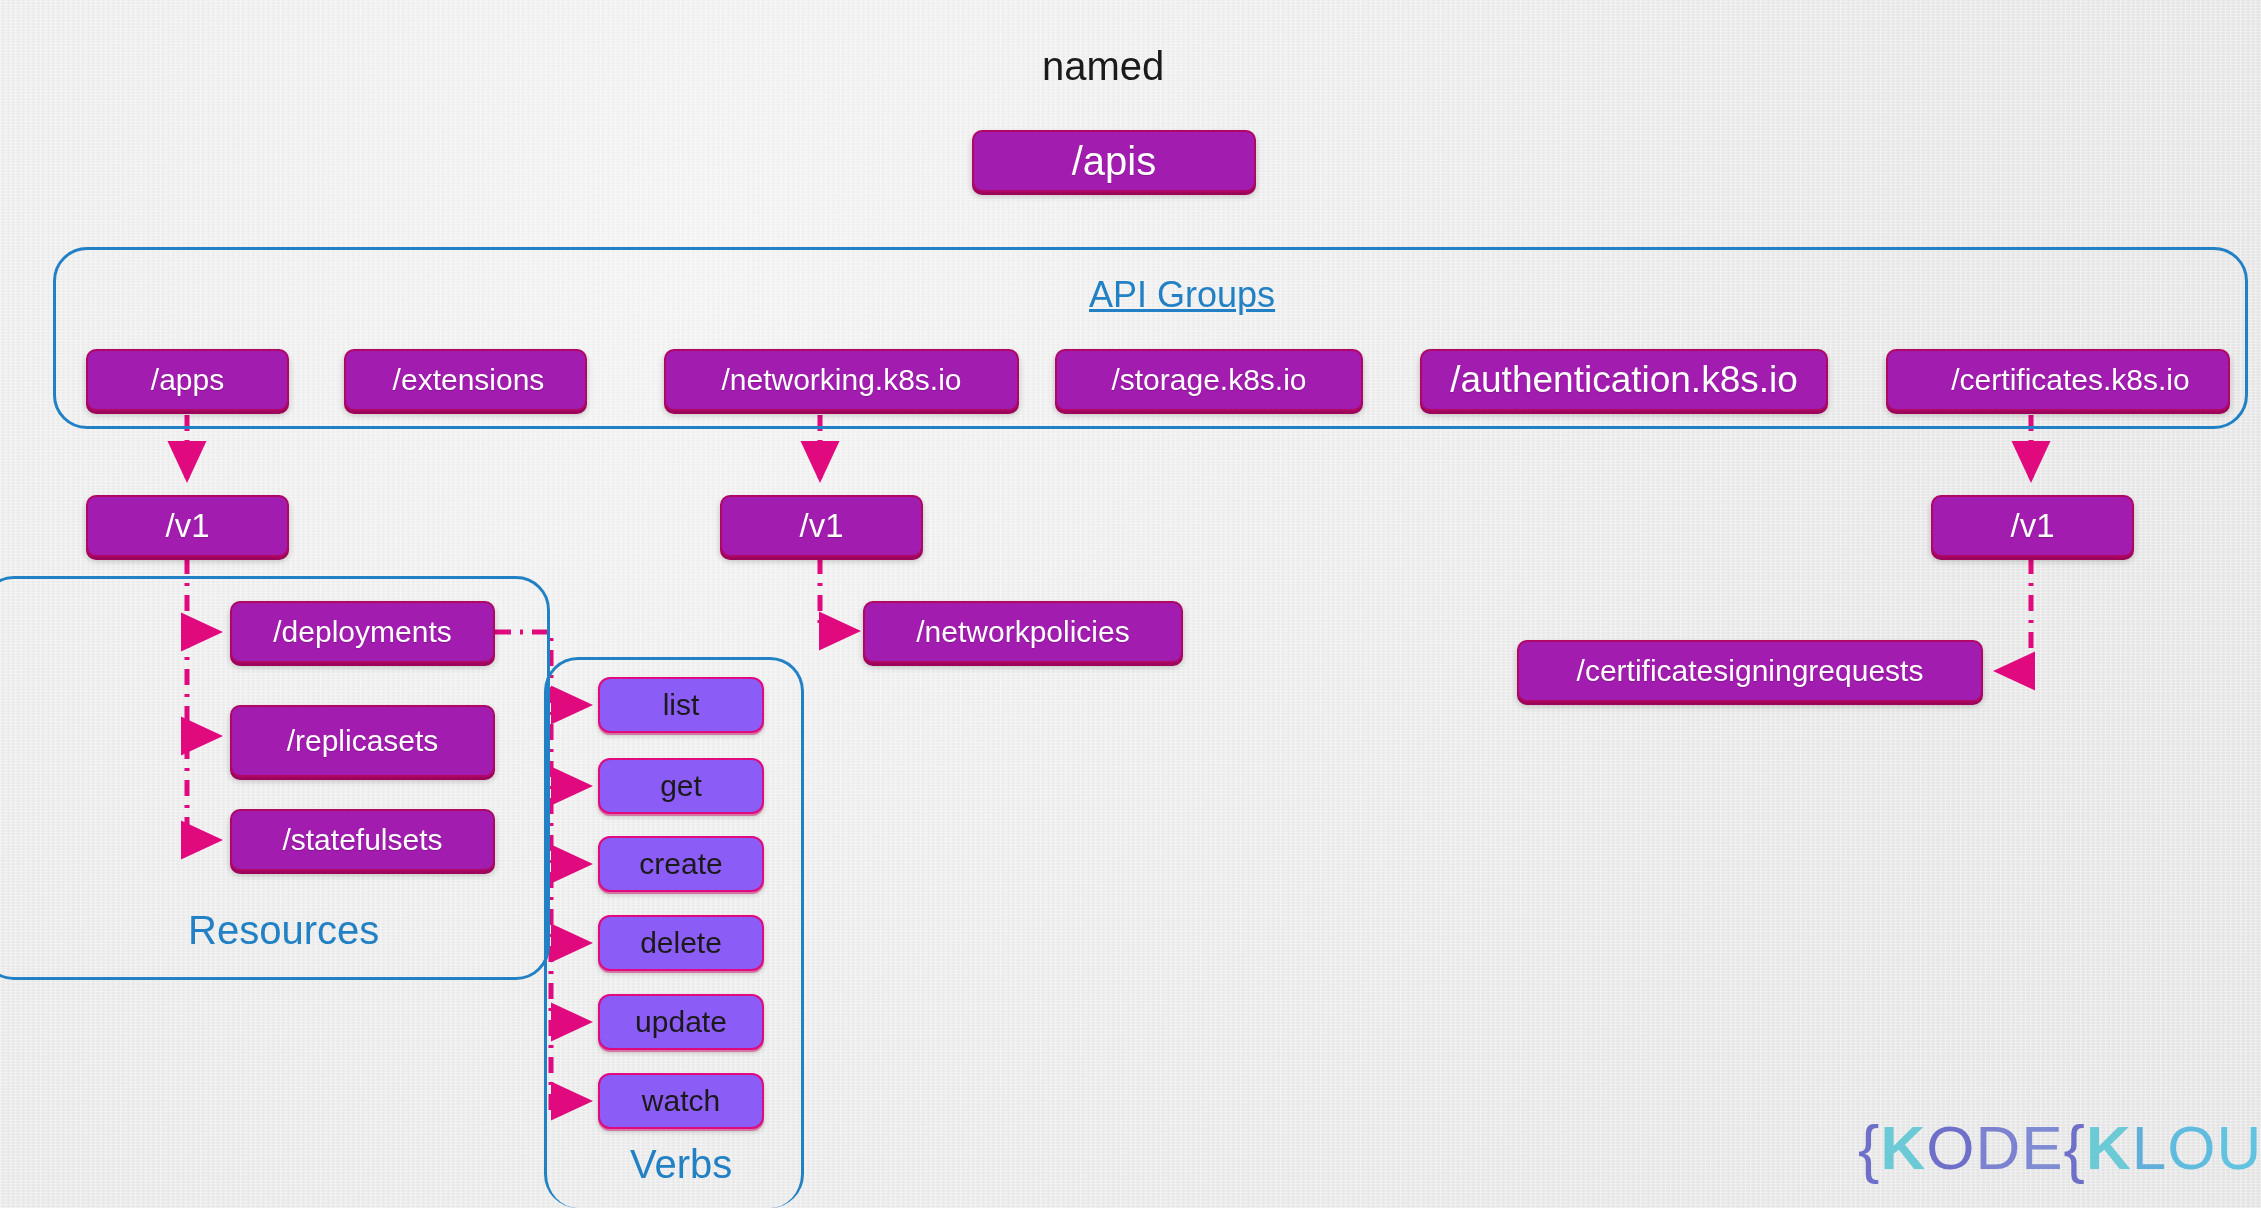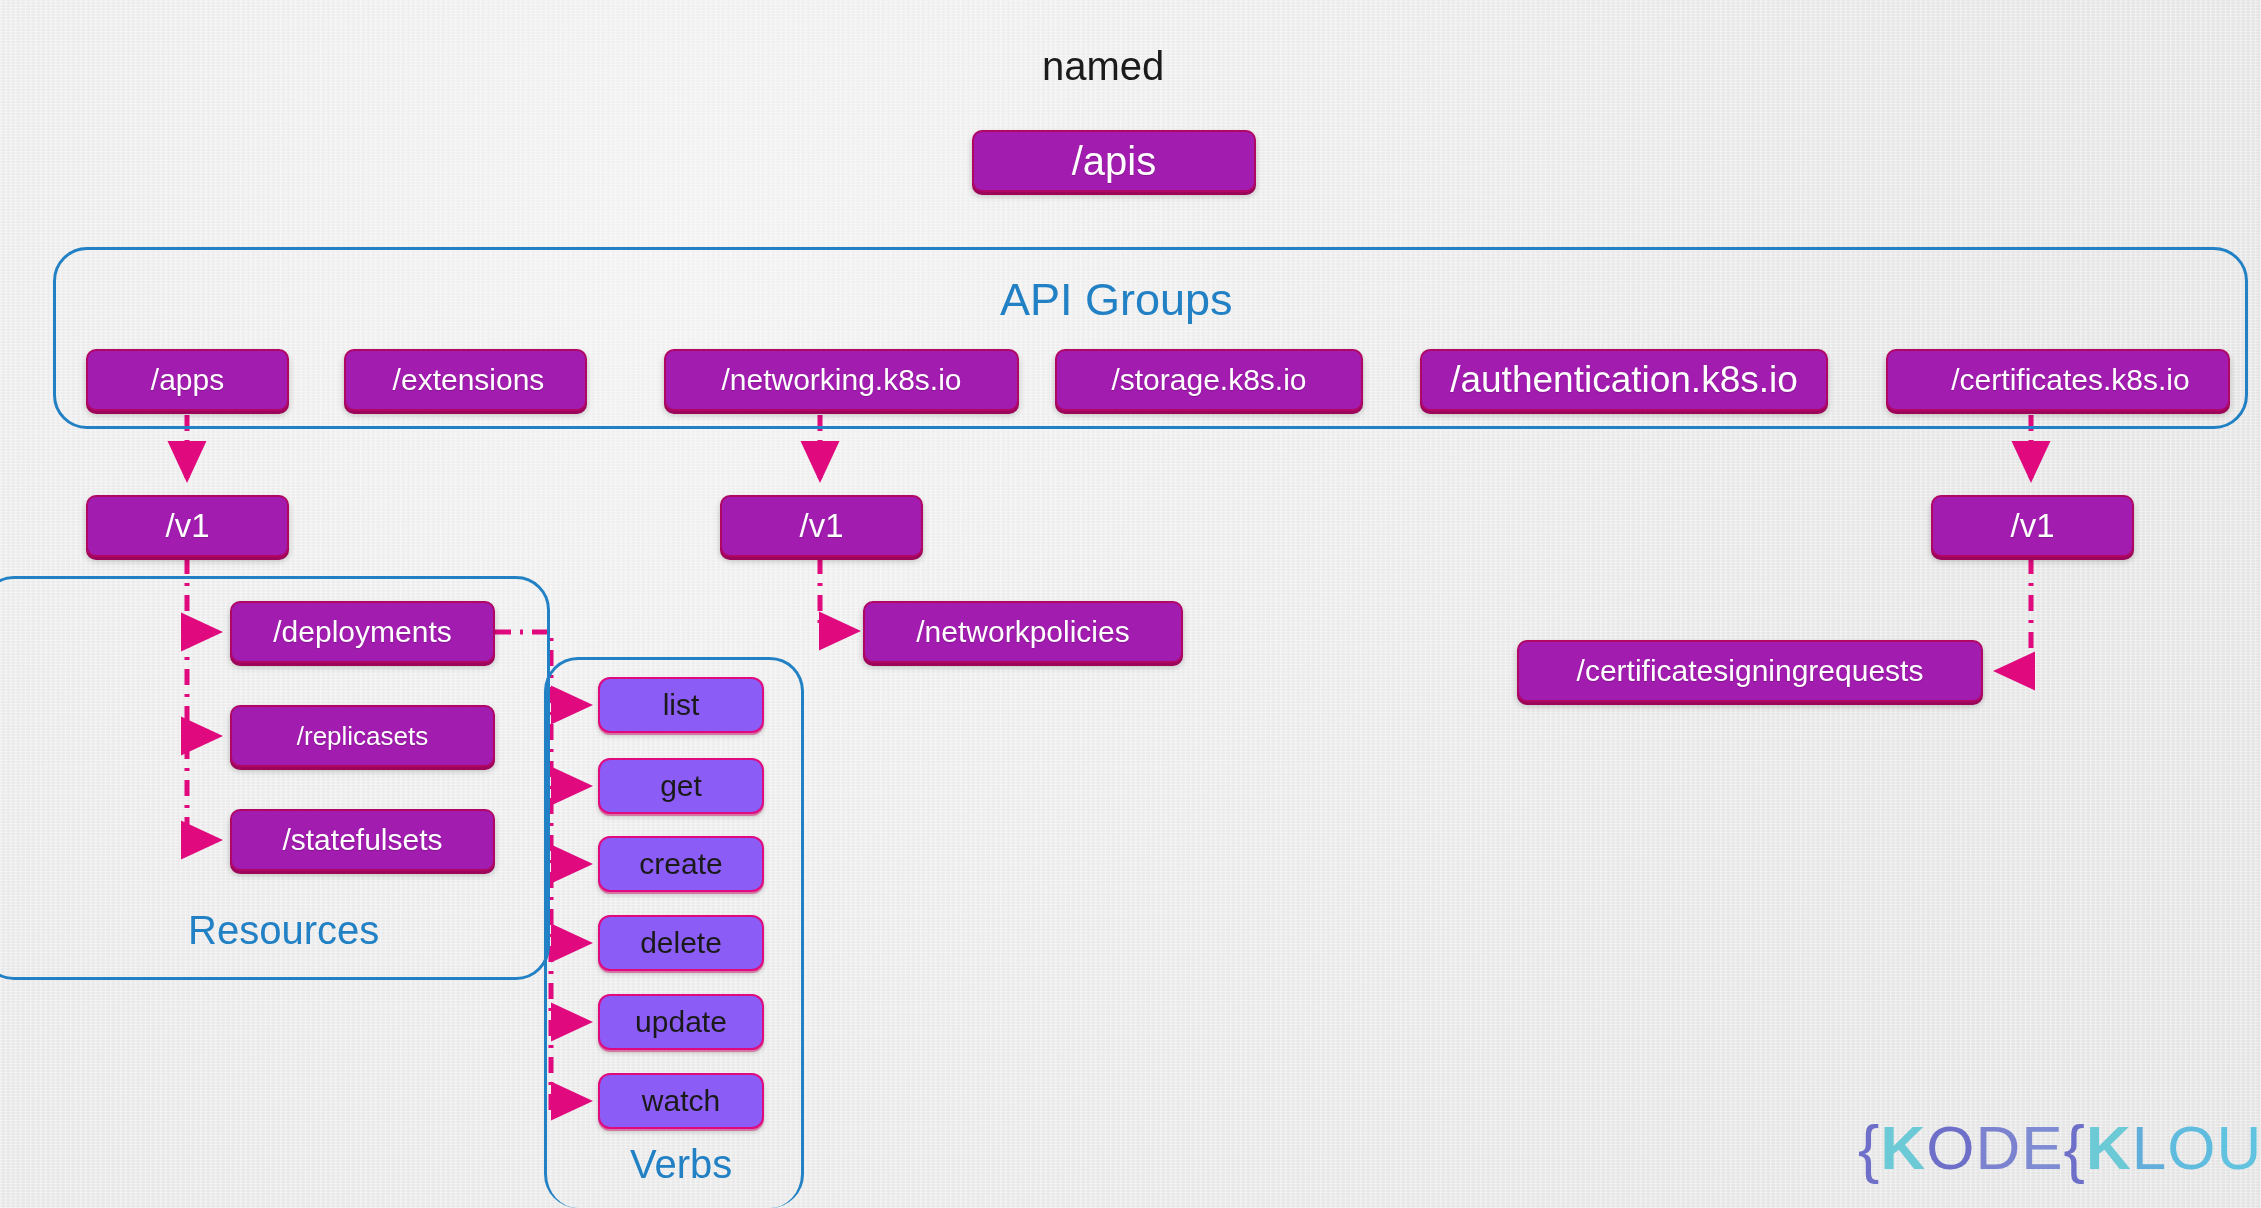--- a/index.html
+++ b/index.html
@@ -134,38 +134,38 @@
 
       <path d="M2011,558 L2011,671 L1978,671" marker-end="url(#arL)"></path>
     </g>
   </svg>
 
   <div class="plain" style="left:1022px;top:44px;font-size:40px;">named</div>
 
   <div class="node pink" style="left:952px;top:130px;width:284px;height:62px;font-size:40px;">/apis</div>
 
   <div class="bluebox" style="left:33px;top:247px;width:2195px;height:182px;"></div>
-  <div class="bluelabel" style="left:980px;top:274px;font-size:45px;">API Groups</div>
+  <div class="bluelabel" style="left:1069px;top:274px;font-size:36px;text-decoration:underline;">API Groups</div>
 
   <div class="node pink" style="left:66px;top:349px;width:203px;height:62px;font-size:30px;">/apps</div>
   <div class="node pink" style="left:324px;top:349px;width:243px;height:62px;font-size:30px;padding-left:6px;">/extensions</div>
   <div class="node pink" style="left:644px;top:349px;width:355px;height:62px;font-size:30px;">/networking.k8s.io</div>
   <div class="node pink" style="left:1035px;top:349px;width:308px;height:62px;font-size:30px;">/storage.k8s.io</div>
   <div class="node pink" style="left:1400px;top:349px;width:408px;height:62px;font-size:37px;">/authentication.k8s.io</div>
   <div class="node pink" style="left:1866px;top:349px;width:344px;height:62px;font-size:30px;padding-left:25px;">/certificates.k8s.io</div>
 
   <div class="node pink" style="left:66px;top:495px;width:203px;height:62px;font-size:33px;">/v1</div>
   <div class="node pink" style="left:700px;top:495px;width:203px;height:62px;font-size:33px;">/v1</div>
   <div class="node pink" style="left:1911px;top:495px;width:203px;height:62px;font-size:33px;">/v1</div>
 
   <div class="bluebox" style="left:-40px;top:576px;width:570px;height:404px;"></div>
   <div class="bluelabel" style="left:168px;top:908px;font-size:40px;">Resources</div>
 
   <div class="node pink" style="left:210px;top:601px;width:265px;height:62px;font-size:30px;">/deployments</div>
-  <div class="node pink" style="left:210px;top:705px;width:265px;height:62px;font-size:26px;">/replicasets</div>
+  <div class="node pink" style="left:210px;top:705px;width:265px;height:72px;font-size:30px;">/replicasets</div>
   <div class="node pink" style="left:210px;top:809px;width:265px;height:62px;font-size:30px;">/statefulsets</div>
 
   <div class="bluebox" style="left:524px;top:657px;width:260px;height:551px;border-bottom:none;"></div>
   <div class="bluelabel" style="left:610px;top:1142px;font-size:40px;">Verbs</div>
 
   <div class="node lightpink" style="left:578px;top:677px;width:166px;height:56px;font-size:30px;">list</div>
   <div class="node lightpink" style="left:578px;top:758px;width:166px;height:56px;font-size:30px;">get</div>
   <div class="node lightpink" style="left:578px;top:836px;width:166px;height:56px;font-size:30px;">create</div>
   <div class="node lightpink" style="left:578px;top:915px;width:166px;height:56px;font-size:30px;">delete</div>
   <div class="node lightpink" style="left:578px;top:994px;width:166px;height:56px;font-size:30px;">update</div>

